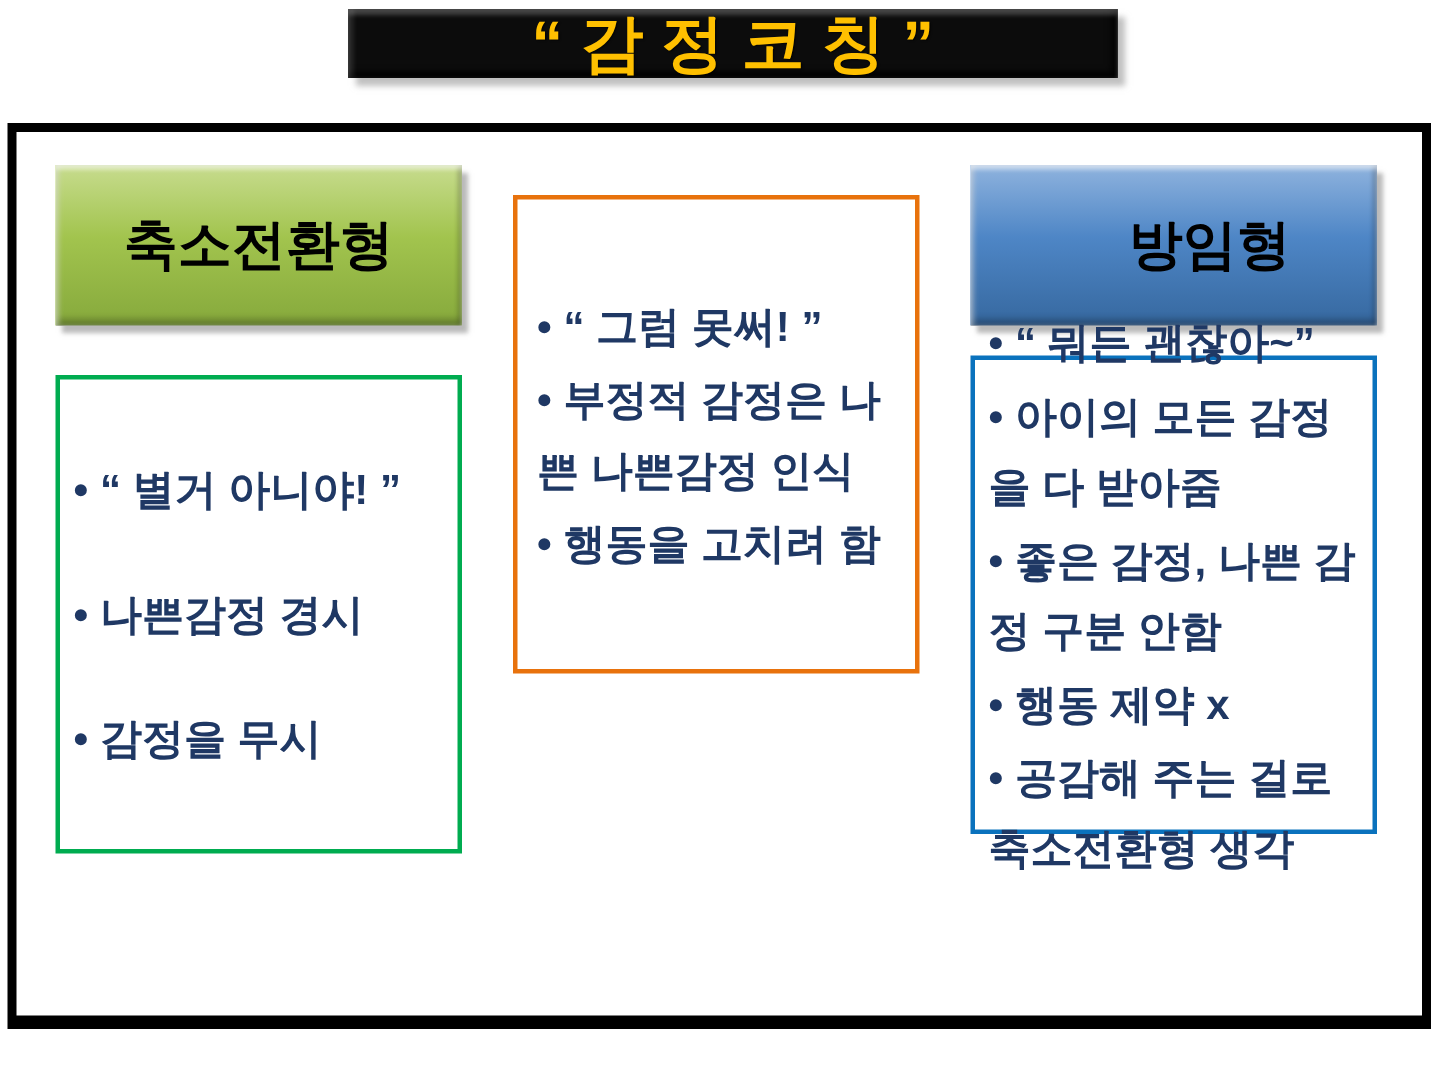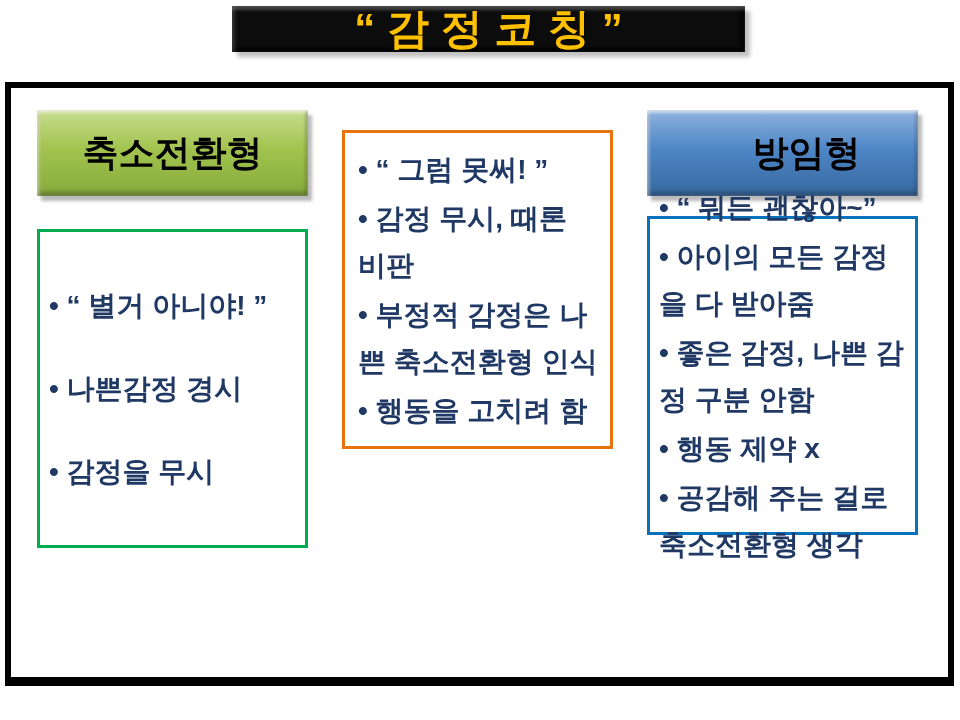--- a/index.html
+++ b/index.html
@@ -56,21 +56,21 @@
   
   .column {
     position: absolute;
     top: 110px;
     width: 271px;
   }
   .col-0 { left: 37px; }
   .col-1 { left: 342px; }
   .col-2 { left: 647px; }
   .col-header {
-    height: 86px;
+    height: 107px;
     display: flex;
     align-items: center;
     justify-content: center;
     font-size: 36px;
     font-weight: bold;
     color: #000000;
     box-shadow:
       inset 0 3px 3px rgba(255,255,255,0.55),
       inset 3px 0 3px rgba(255,255,255,0.30),
       inset 0 -4px 5px rgba(0,0,0,0.28),
@@ -117,22 +117,21 @@
     <div class="content-box" style="border-color: rgb(0, 172, 80); margin-top: 33px;">
       <p class="bullet">“ 별거 아니야! ”</p>
       <p class="bullet">나쁜감정 경시</p>
       <p class="bullet">감정을 무시</p>
     </div>
   </div>
 
   <div class="column col-1">
     <div class="content-box" style="border-color: rgb(232, 114, 12); padding-left: 13px;">
       <p class="bullet">“ 그럼 못써! ”</p>
-      <p class="bullet">감정 무시, 때론 비판</p>
-      <p class="bullet">부정적 감정은 나쁜 축소전환형 인식</p>
+      <p class="bullet">부정적 감정은 나쁜 나쁜감정 인식</p>
       <p class="bullet">행동을 고치려 함</p>
     </div>
   </div>
 
   <div class="column col-2">
     <div class="col-header" style="background: linear-gradient(rgb(143, 179, 222) 0%, rgb(78, 134, 198) 45%, rgb(54, 104, 159) 100%); padding-left: 48px;">
       <span>방임형</span>
     </div>
     <div class="content-box" style="border-color: rgb(10, 114, 189);">
       <p class="bullet">“ 뭐든 괜찮아~”</p>

